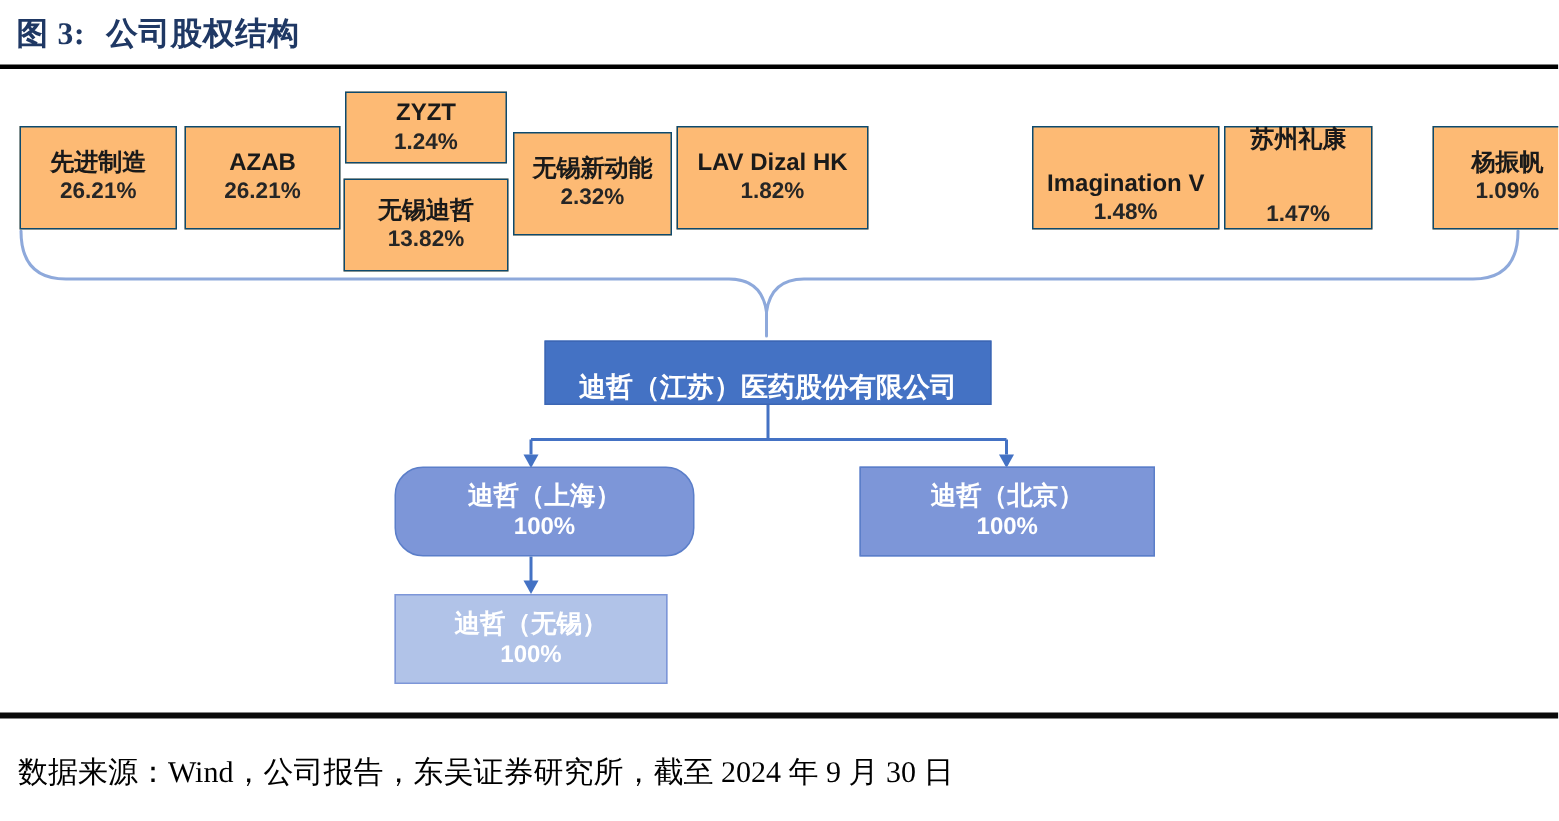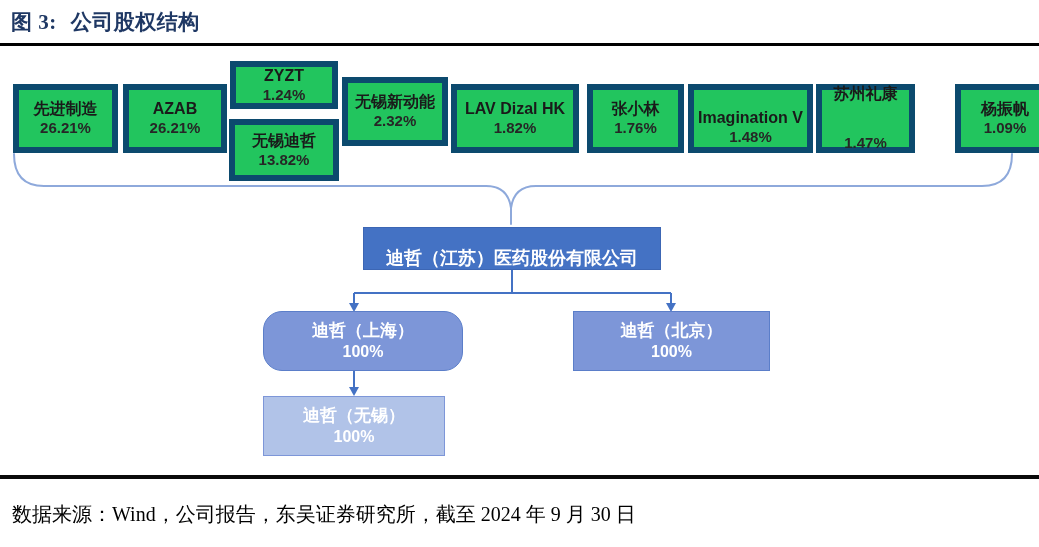--- a/index.html
+++ b/index.html
@@ -12,21 +12,21 @@
              font-weight:bold;font-size:21px;letter-spacing:.5px;white-space:nowrap;}
   .fig-title .lbl{margin-right:14px;margin-top:24px;}
   .rule-top{position:absolute;left:0;top:43px;width:1039px;height:3px;background:#000;}
 
   
   .connector-layer{position:absolute;left:0;top:0;z-index:0;}
 
   
   .node{position:absolute;display:flex;flex-direction:column;align-items:center;
         justify-content:center;text-align:center;line-height:1.25;z-index:1;box-sizing:border-box;}
-  .holder{background:#22c55e;border:6px solid #0c4a6e;color:#1a1a1a;}
+  .holder{background:#fdba74;border:1px solid #0c4a6e;color:#1a1a1a;}
   .holder .nm{font-weight:bold;font-size:16px;white-space:nowrap;}
   .holder .pc{font-weight:600;font-size:15px;color:#262626;}
   .parent-box{background:#4472C4;color:#fff;font-weight:bold;font-size:18px;
               border:1px solid #3C66B4;white-space:nowrap;justify-content:flex-end;}
   .sub-box{background:#7D96D8;border:1.5px solid #5B7EC9;color:#fff;}
   .sub-box .nm,.sub-light .nm{font-weight:bold;font-size:17px;white-space:nowrap;}
   .sub-box .pc,.sub-light .pc{font-weight:bold;font-size:16px;}
   .sub-light{background:#B1C3E8;border:1.5px solid #7D96D8;color:#fff;}
 
   
@@ -63,31 +63,27 @@
     <div class="pc">26.21%</div>
   </div>
   <div class="node holder" style="left:230px;top:61px;width:108px;height:48px;">
     <div class="nm">ZYZT</div>
     <div class="pc">1.24%</div>
   </div>
   <div class="node holder" style="left:229px;top:119px;width:110px;height:62px;">
     <div class="nm">无锡迪哲</div>
     <div class="pc">13.82%</div>
   </div>
-  <div class="node holder" style="left:342px;top:77px;width:106px;height:69px;">
+  <div class="node holder" style="left:342px;top:88px;width:106px;height:69px;">
     <div class="nm">无锡新动能</div>
     <div class="pc">2.32%</div>
   </div>
   <div class="node holder" style="left:451px;top:84px;width:128px;height:69px;">
     <div class="nm">LAV Dizal HK</div>
     <div class="pc">1.82%</div>
-  </div>
-  <div class="node holder" style="left:587px;top:84px;width:97px;height:69px;">
-    <div class="nm">张小林</div>
-    <div class="pc">1.76%</div>
   </div>
   <div class="node holder" style="left:688px;top:84px;width:125px;height:69px;justify-content:flex-end;">
     <div class="nm">Imagination V</div>
     <div class="pc">1.48%</div>
   </div>
   <div class="node holder" style="left:816px;top:84px;width:99px;height:69px;gap:30px;">
     <div class="nm">苏州礼康</div>
     <div class="pc">1.47%</div>
   </div>
   <div class="node holder" style="left:919px;top:84px;width:100px;height:69px;margin-left:36px;">

